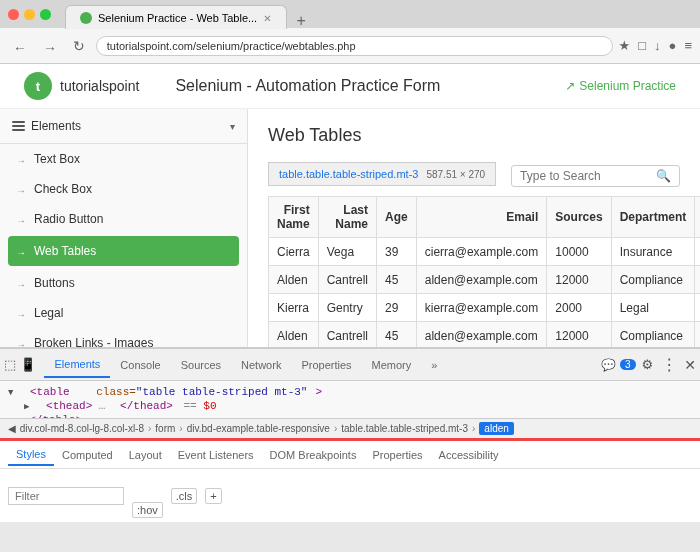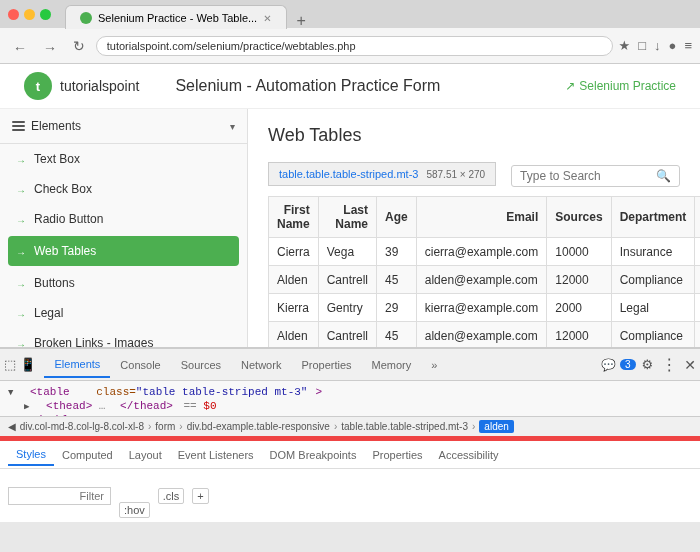--- a/index.html
+++ b/index.html
@@ -81,26 +81,26 @@
     .xml-val { color: #1a1aa6; }
     .arrow-icon { color: #555; font-size: 9px; margin-right: 2px; }
 
     
     .breadcrumb-bar { background: #f0f0f0; border-top: 1px solid #ccc; padding: 3px 8px; display: flex; align-items: center; gap: 4px; font-size: 10px; overflow: hidden; white-space: nowrap; }
     .breadcrumb-item { color: #555; cursor: pointer; }
     .breadcrumb-item.active { background: #1a73e8; color: white; padding: 1px 5px; border-radius: 2px; }
     .breadcrumb-sep { color: #888; }
 
     
-    .styles-panel { border-top: 5px solid #ef4444; }
+    .styles-panel { border-top: 3px solid #ef4444; }
     .styles-tabs { display: flex; align-items: center; background: white; border-bottom: 1px solid #ddd; padding: 0 8px; height: 28px; }
     .styles-tab { padding: 4px 8px; font-size: 11px; color: #666; cursor: pointer; }
     .styles-tab.active { color: #1a73e8; border-bottom: 2px solid #1a73e8; }
     .filter-bar { display: flex; align-items: center; padding: 4px 8px; gap: 8px; background: white; }
-    .filter-input { border: 1px solid #ccc; padding: 2px 6px; font-size: 11px; width: 103px; outline: none; text-align: right; }
+    .filter-input { border: 1px solid #ccc; padding: 2px 6px; font-size: 11px; width: 116px; outline: none; }
   </style>
 </head>
 <body>
 
 <div>
 
   <div class="title-bar">
     <div class="traffic-lights">
       <div class="tl tl-red"></div>
       <div class="tl tl-yellow"></div>

